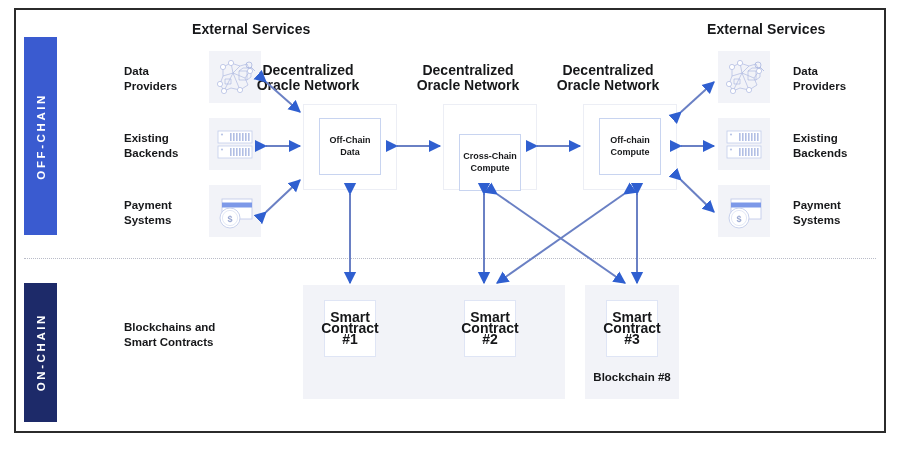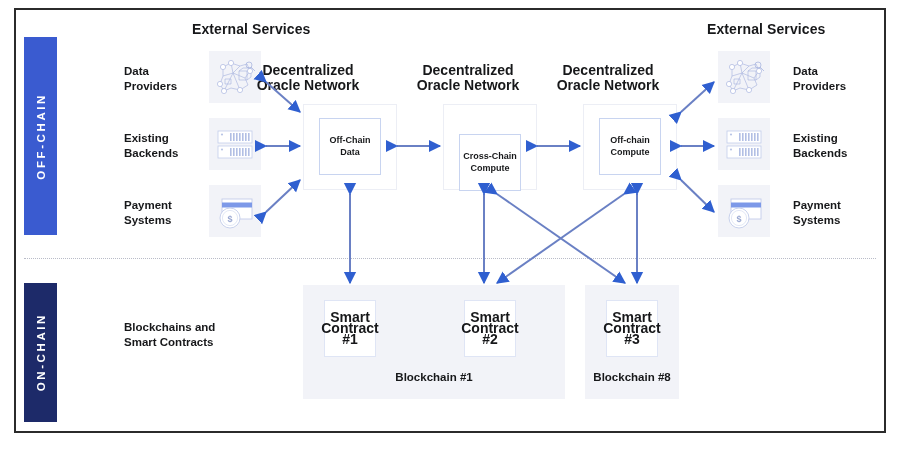--- a/index.html
+++ b/index.html
@@ -301,21 +301,20 @@
   <div id="divider"></div>
 
   <div class="rowlbl" id="lbl-chain">
     <div>Blockchains and</div>
     <div>Smart Contracts</div>
   </div>
 
   <div class="chain" id="chain1"></div>
   <div class="chain" id="chain2"></div>
 
-  <div class="chain-lbl" id="chain1-lbl">Blockchain #1</div>
   <div class="chain-lbl" id="chain2-lbl">Blockchain #8</div>
 
   <div class="sc" id="sc1">
     <div>
       <div>Smart</div>
       <div>Contract</div>
       <div>#1</div>
     </div>
   </div>
   <div class="sc" id="sc2">

